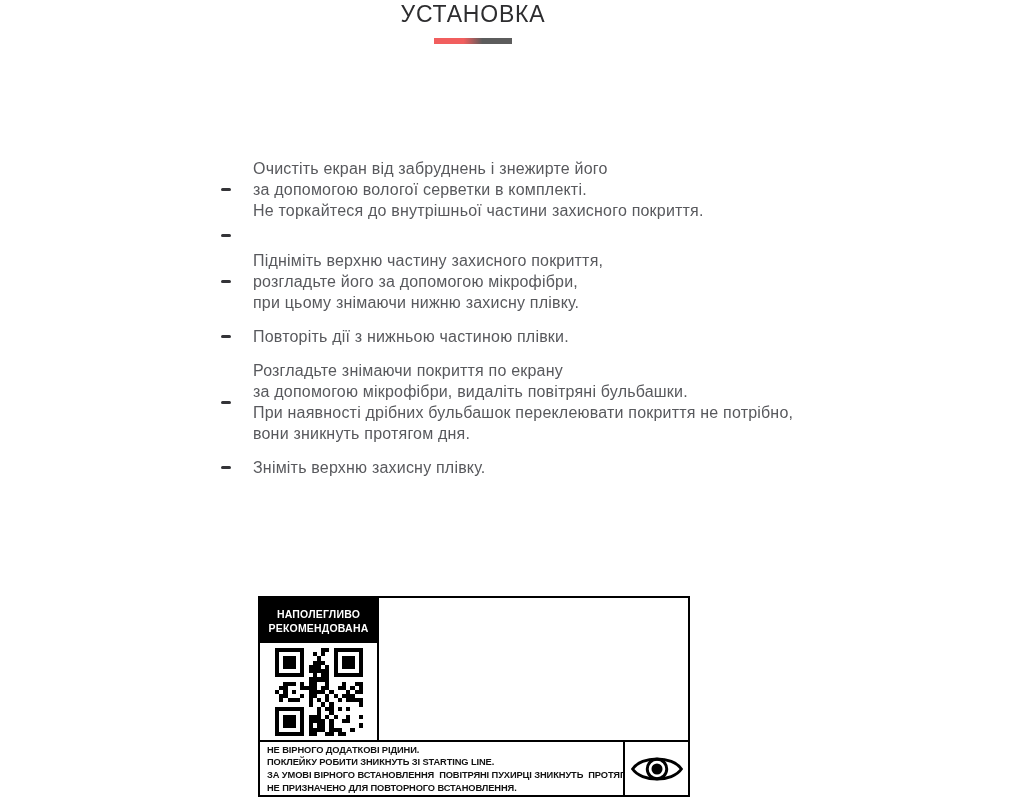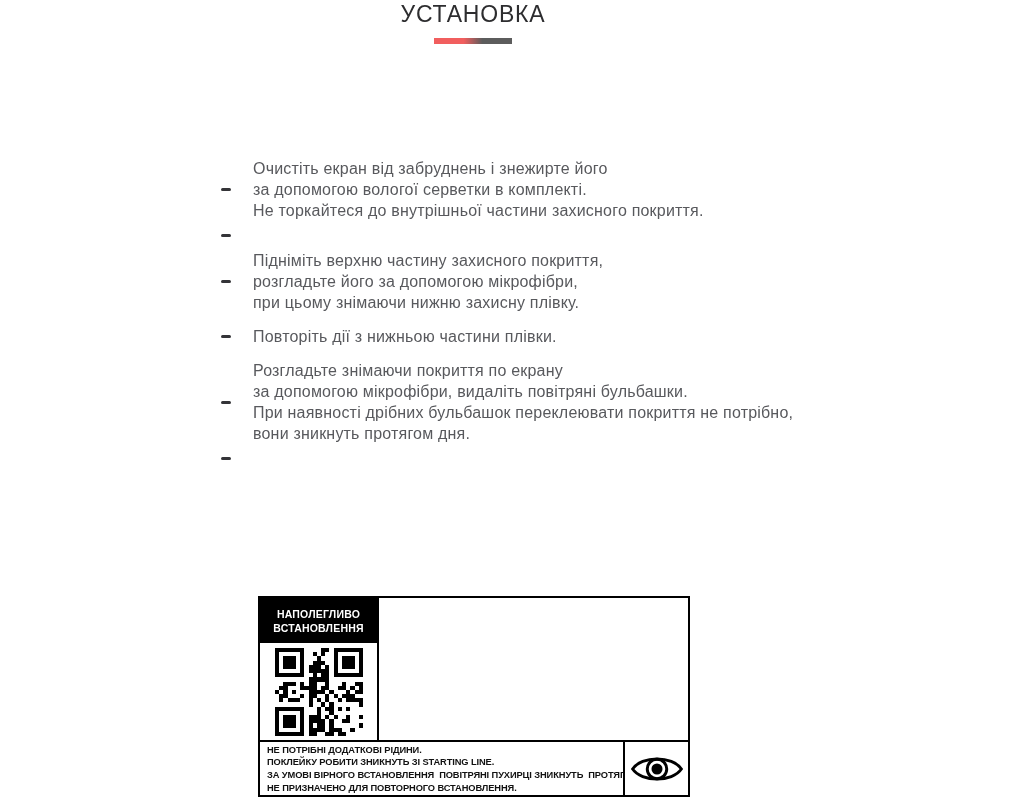--- a/index.html
+++ b/index.html
@@ -100,40 +100,41 @@
       <span class="dash"></span>
     </li>
     <li class="step">
       <span class="dash"></span>
       <span class="step-text">Підніміть верхню частину захисного покриття,
 розгладьте його за допомогою мікрофібри,
 при цьому знімаючи нижню захисну плівку.</span>
     </li>
     <li class="step">
       <span class="dash"></span>
-      <span class="step-text">Повторіть дії з нижньою частини плівки.</span>
+      <span class="step-text">Повторіть дії з нижньою частиною плівки.</span>
     </li>
     <li class="step">
       <span class="dash"></span>
       <span class="step-text">Розгладьте знімаючи покриття по екрану
 за допомогою мікрофібри, видаліть повітряні бульбашки.
 При наявності дрібних бульбашок переклеювати покриття не потрібно,
 вони зникнуть протягом дня.</span>
     </li>
     <li class="step">
       <span class="dash"></span>
+      <span class="step-text">Зніміть верхню захисну плівку.</span>
     </li>
   </ul>
 
   <div class="rec-box">
     <div class="rec-top">
       <div class="rec-left">
         <div class="rec-badge">
           <span>НАПОЛЕГЛИВО</span>
-          <span>ВСТАНОВЛЕННЯ</span>
+          <span>РЕКОМЕНДОВАНА</span>
         </div>
         <div class="qr-wrap">
           <svg id="qr-svg" xmlns="http://www.w3.org/2000/svg" fill="#000" viewBox="0 0 21 21" shape-rendering="crispEdges">
               <rect x="11" y="0" width="1" height="1"></rect>
               <rect x="12" y="0" width="1" height="1"></rect>
               <rect x="9" y="1" width="1" height="1"></rect>
               <rect x="11" y="1" width="1" height="1"></rect>
               <rect x="10" y="2" width="1" height="1"></rect>
               <rect x="9" y="3" width="1" height="1"></rect>
               <rect x="10" y="3" width="1" height="1"></rect>
@@ -262,21 +263,21 @@
               <rect x="16" y="2" width="3" height="3"></rect>
               <rect x="0" y="14" width="7" height="7"></rect>
               <rect x="1" y="15" width="5" height="5" fill="#fff"></rect>
               <rect x="2" y="16" width="3" height="3"></rect>
             </svg>
         </div>
       </div>
     </div>
     <div class="rec-bottom">
       <div class="rec-notes">
-        <div class="note">НЕ ПОТРІБНІ ДОДАТКОВІ РІДИНИ.</div>
+        <div class="note">НЕ ВІРНОГО ДОДАТКОВІ РІДИНИ.</div>
         <div class="note">ПОКЛЕЙКУ РОБИТИ ЗНИКНУТЬ ЗІ STARTING LINE.</div>
         <div class="note">ЗА УМОВІ ВІРНОГО ВСТАНОВЛЕННЯ  ПОВІТРЯНІ ПУХИРЦІ ЗНИКНУТЬ  ПРОТЯГОМ ДОБИ.</div>
         <div class="note">НЕ ПРИЗНАЧЕНО ДЛЯ ПОВТОРНОГО ВСТАНОВЛЕННЯ.</div>
       </div>
       <div class="rec-eye">
         <svg xmlns="http://www.w3.org/2000/svg" viewBox="0 0 64 44">
           <path d="M2 22 C13 5.5 51 5.5 62 22 C51 38.5 13 38.5 2 22 Z" fill="none" stroke="#000" stroke-width="3.6"></path>
           <circle cx="32" cy="22" r="12" fill="none" stroke="#000" stroke-width="3.6"></circle>
           <circle cx="32" cy="22" r="6.8" fill="#000"></circle>
         </svg>

